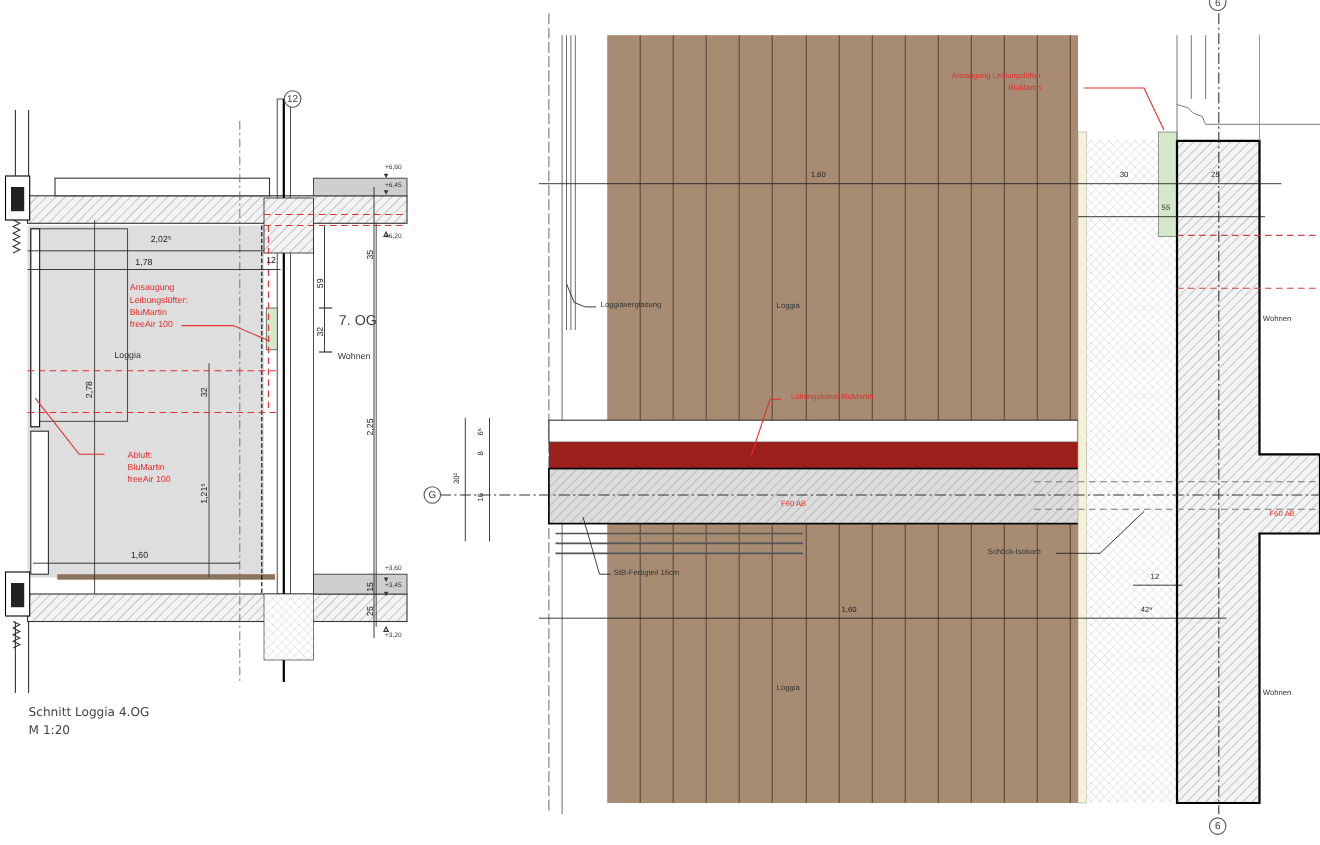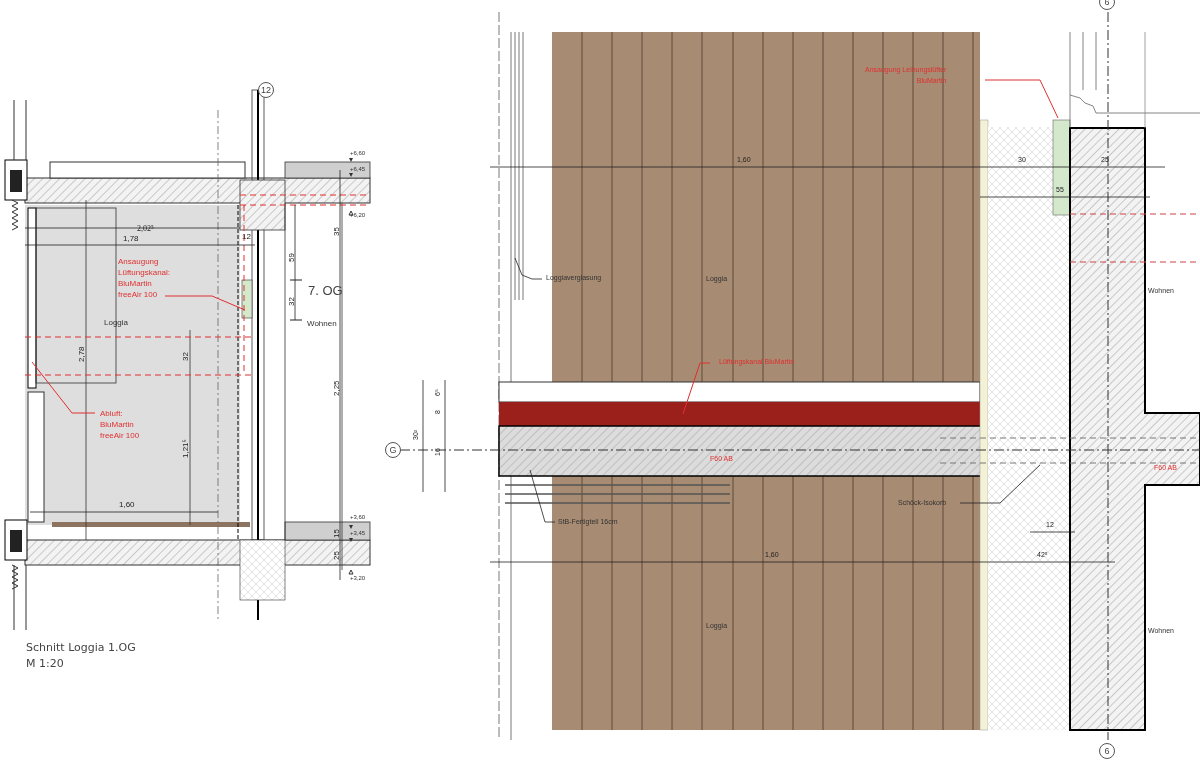--- a/index.html
+++ b/index.html
@@ -190,31 +190,31 @@
   </g>
 </svg>
 
 <div class="axis" style="left:258px;top:82px;">12</div>
 <div class="lbl" style="left:104px;top:318px;font-size:8px;">Loggia</div>
 <div class="lbl" style="left:307px;top:319px;font-size:8px;">Wohnen</div>
 <div class="lbl" style="left:308px;top:283px;font-size:13px;color:#444;">7. OG</div>
 
 <div class="lbl red" style="left:118px;top:256px;font-size:8px;line-height:11px;">
   <div>Ansaugung</div>
-  <div>Lüftungskanal:</div>
+  <div>Leibungslüfter:</div>
   <div>BluMartin</div>
   <div>freeAir 100</div>
 </div>
-<div class="lbl red" style="left:100px;top:408px;font-size:8px;line-height:11px;">
+<div class="lbl red" style="left:116px;top:408px;font-size:8px;line-height:11px;">
   <div>Abluft:</div>
   <div>BluMartin</div>
   <div>freeAir 100</div>
 </div>
 
-<div class="lbl dim" style="left:137px;top:224px;font-family:Liberation Serif, serif;">2,02⁵</div>
+<div class="lbl dim" style="left:137px;top:213px;">2,02⁵</div>
 <div class="lbl dim" style="left:123px;top:234px;">1,78</div>
 <div class="lbl dim" style="left:119px;top:500px;">1,60</div>
 <div class="lbl dim vert" style="left:77px;top:362px;">2,78</div>
 <div class="lbl dim vert" style="left:181px;top:458px;">1,21⁵</div>
 <div class="lbl dim vert" style="left:181px;top:361px;">32</div>
 <div class="lbl dim" style="left:242px;top:232px;">12</div>
 <div class="lbl dim vert" style="left:332px;top:236px;">35</div>
 <div class="lbl dim vert" style="left:287px;top:262px;">59</div>
 <div class="lbl dim vert" style="left:287px;top:306px;">32</div>
 <div class="lbl dim vert" style="left:332px;top:396px;">2,25</div>
@@ -222,21 +222,21 @@
 <div class="lbl dim vert" style="left:332px;top:560px;">25</div>
 
 <div class="lbl" style="left:350px;top:150px;font-size:6px;">+6,60</div>
 <div class="lbl" style="left:350px;top:166px;font-size:6px;">+6,45</div>
 <div class="lbl" style="left:350px;top:212px;font-size:6px;">+6,20</div>
 <div class="lbl" style="left:350px;top:514px;font-size:6px;">+3,60</div>
 <div class="lbl" style="left:350px;top:530px;font-size:6px;">+3,45</div>
 <div class="lbl" style="left:350px;top:575px;font-size:6px;">+3,20</div>
 
 <div class="caption">
-  <div>Schnitt Loggia 1.OG</div>
+  <div>Schnitt Loggia 4.OG</div>
   <div>M 1:20</div>
 </div>
 
 <div class="axis" style="left:385px;top:442px;">G</div>
 <div class="axis" style="left:1099px;top:-6px;">6</div>
 <div class="axis" style="left:1099px;top:743px;">6</div>
 
 <div class="lbl" style="left:706px;top:275px;font-size:7px;">Loggia</div>
 <div class="lbl" style="left:706px;top:622px;font-size:7px;">Loggia</div>
 <div class="lbl" style="left:1148px;top:287px;font-size:7px;">Wohnen</div>

